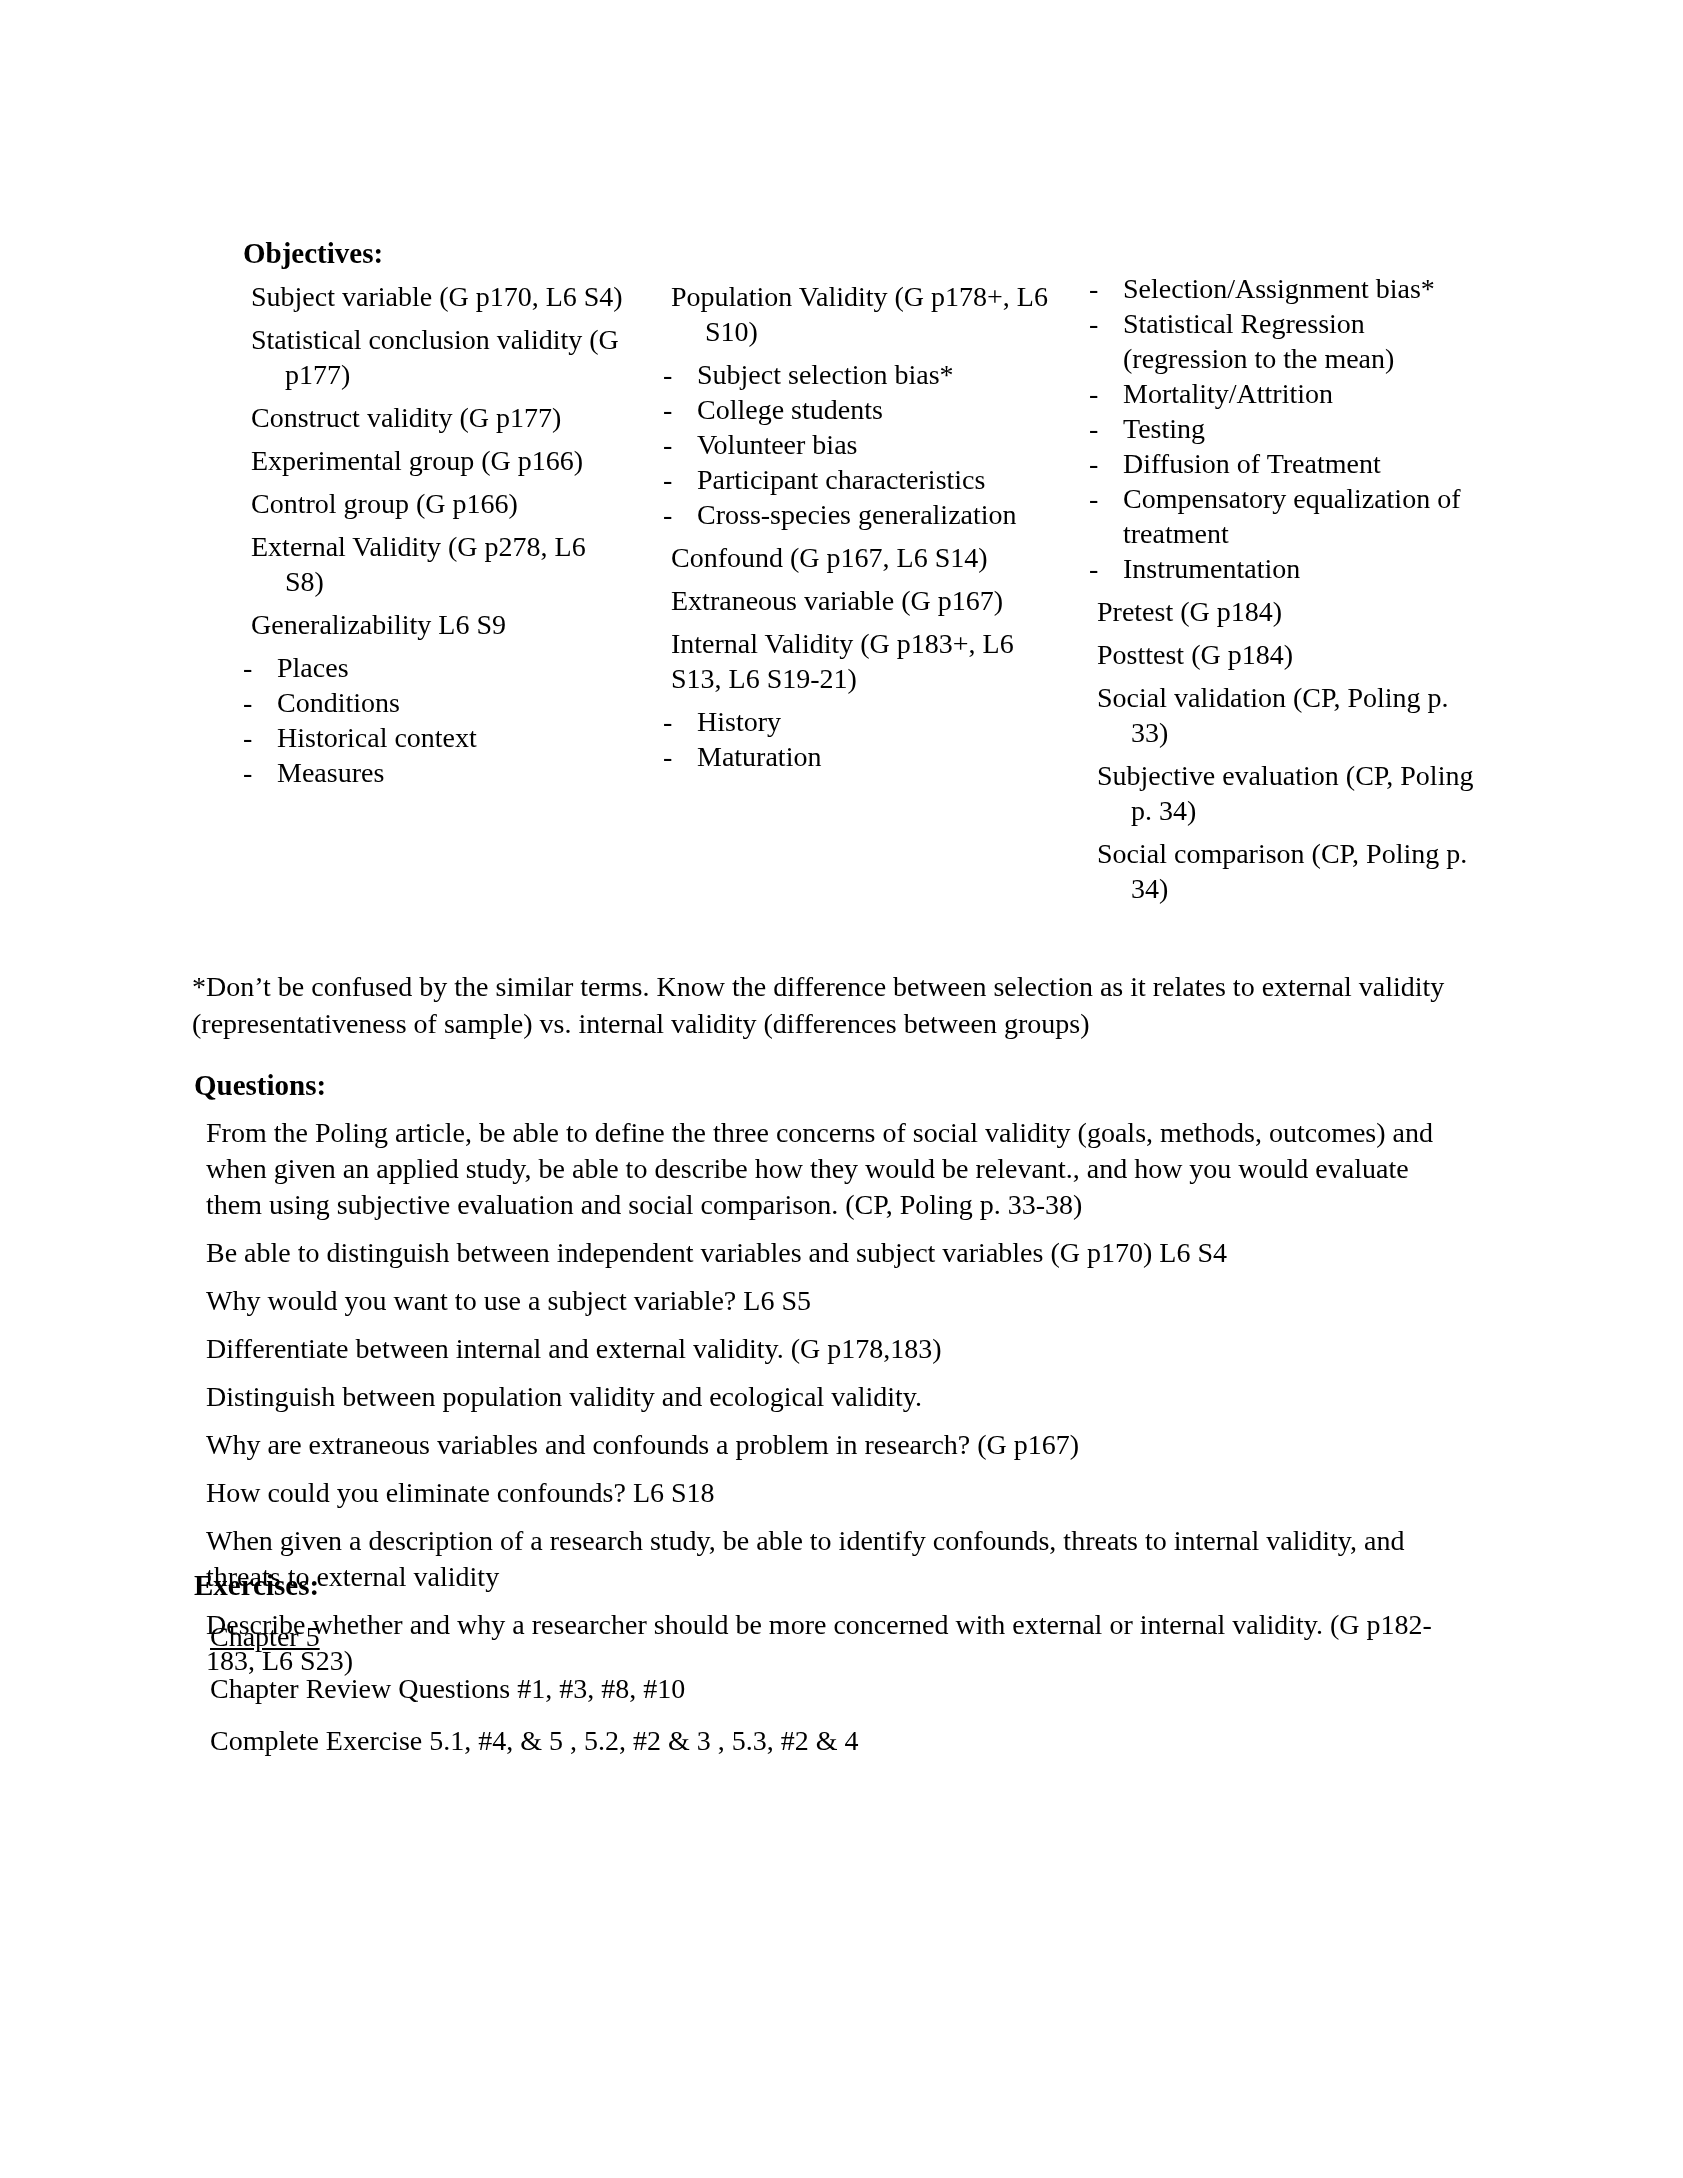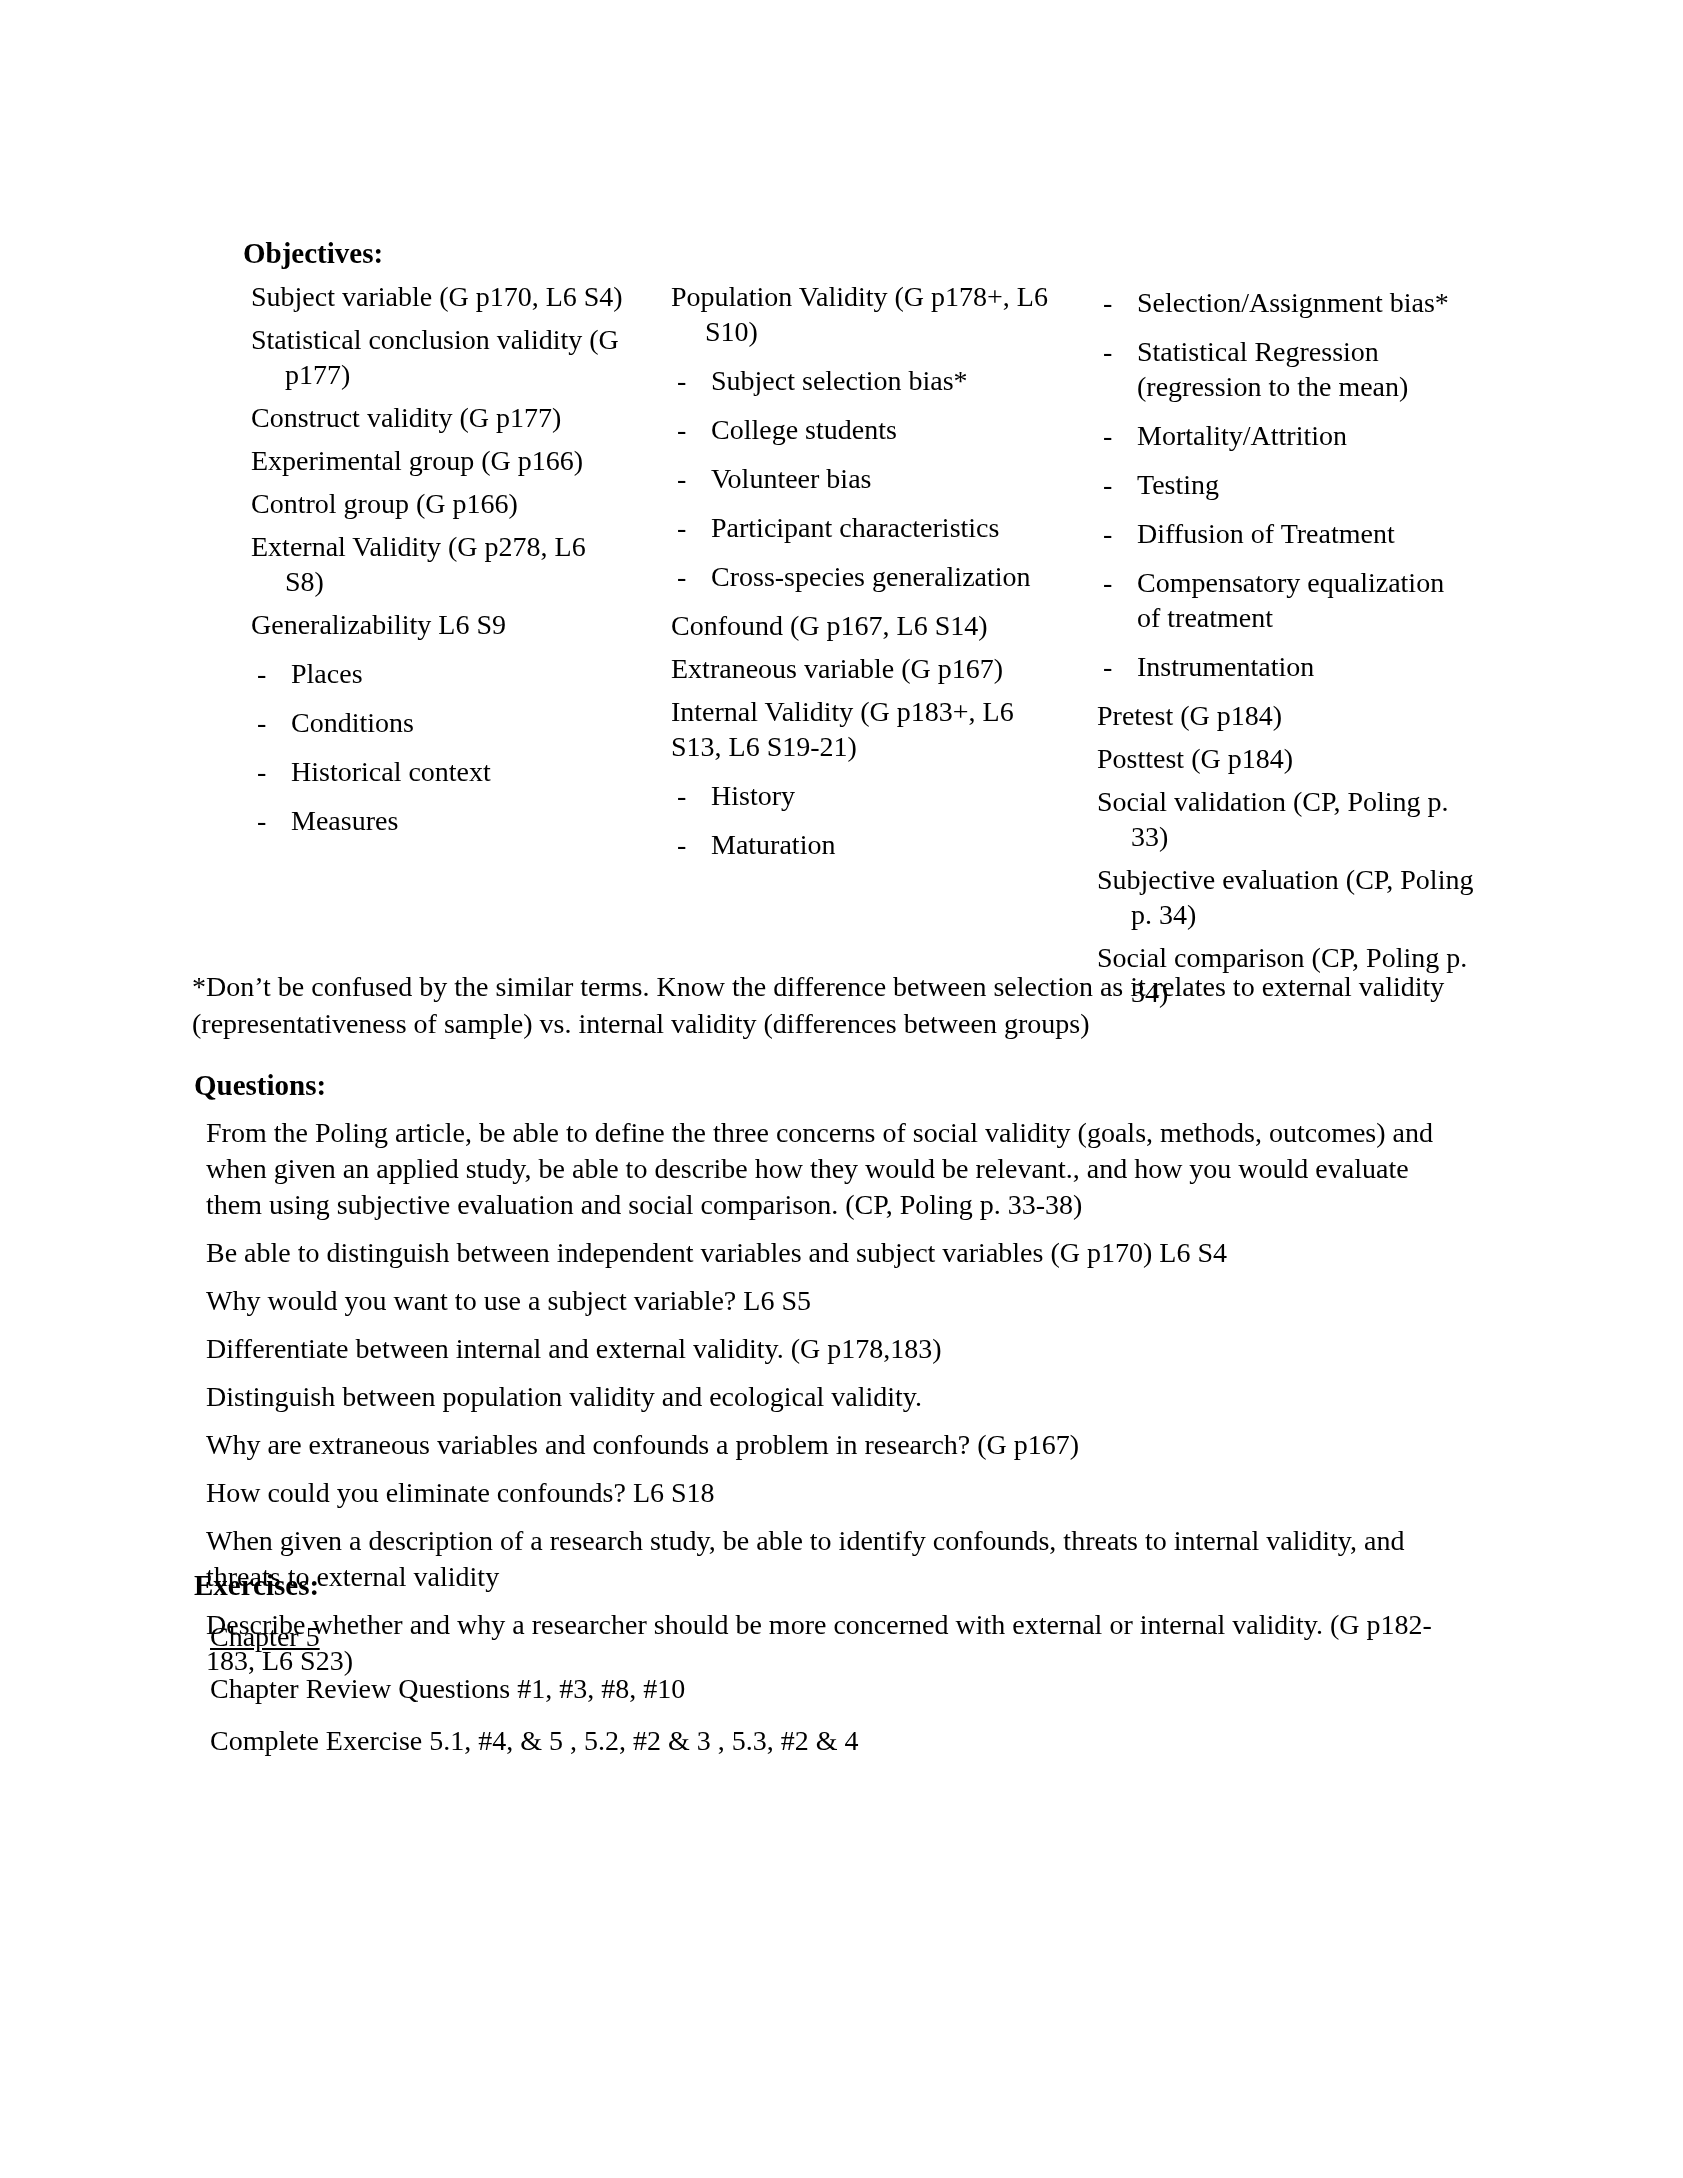--- a/index.html
+++ b/index.html
@@ -69,21 +69,21 @@
     margin: 8px;
     padding: 0 0 0 34px;
     text-indent: -34px;
     white-space: normal;
   }
   .entry.noindent {
     padding-left: 0;
     text-indent: 0;
   }
   .bullet {
-    margin: 14px;
+    margin: 0;
     padding: 0 0 0 34px;
     text-indent: -34px;
   }
   .bullet .dash {
     display: inline-block;
     width: 34px;
     text-indent: 0;
   }
 
   

